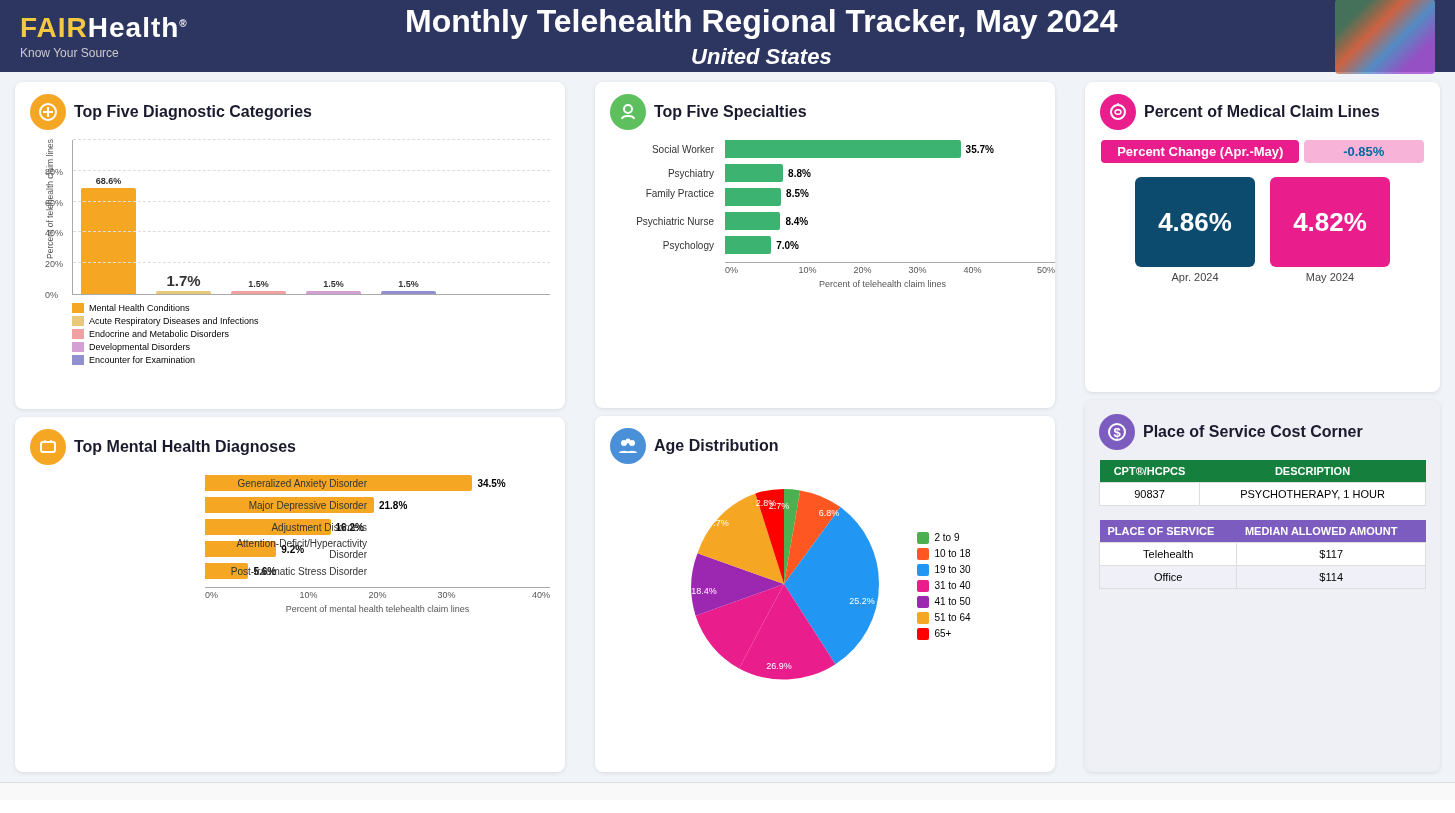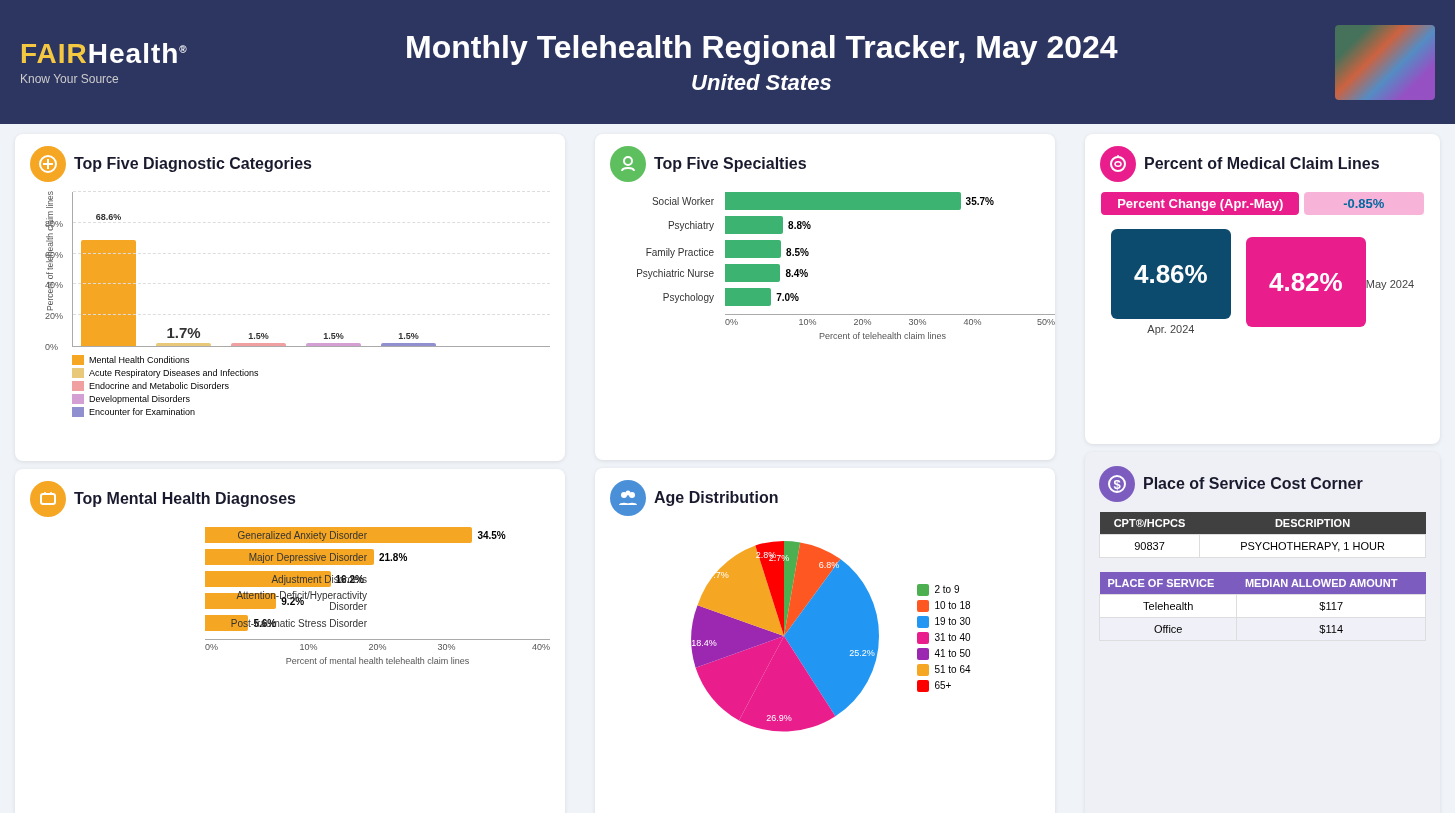--- a/index.html
+++ b/index.html
@@ -3,21 +3,21 @@
   <meta charset="utf-8">
   <style>
     * { margin: 0; padding: 0; box-sizing: border-box; }
     body { width: 1455px; height: 813px; font-family: Arial, sans-serif; background: #fff; overflow: hidden; }
 
     
     .header {
       background: #2d3561;
       display: flex;
       align-items: center;
-      height: 124px;
+      height: 72px;
       padding: 0 20px;
       position: relative;
       gap: 42px;
     }
     .logo-area {
       display: flex;
       flex-direction: column;
       color: white;
     }
     .logo-text {
@@ -151,21 +151,21 @@
     }
     .pct-orange { background: #0c4a6e; }
     .pct-pink { background: #e91e8c; }
     .cost-table {
       width: 100%;
       border-collapse: collapse;
       font-size: 11px;
       margin-top: 8px;
     }
     .cost-table th {
-      background: #404040;
+      background: #15803d;
       color: white;
       padding: 5px 8px;
       text-align: center;
       font-size: 11px;
     }
     .cost-table td {
       padding: 5px 8px;
       border: 1px solid #ddd;
       text-align: center;
       background: white;
@@ -291,21 +291,21 @@
             <div style="position:absolute;bottom:80%;left:0;right:0;border-top:1px dashed #ddd;"></div>
             <div style="position:absolute;bottom:100%;left:0;right:0;border-top:1px dashed #ddd;"></div>
 
             <div style="position:absolute;bottom:calc(80% - 6px);left:-28px;font-size:9px;color:#555;">80%</div>
             <div style="position:absolute;bottom:calc(60% - 6px);left:-28px;font-size:9px;color:#555;">60%</div>
             <div style="position:absolute;bottom:calc(40% - 6px);left:-28px;font-size:9px;color:#555;">40%</div>
             <div style="position:absolute;bottom:calc(20% - 6px);left:-28px;font-size:9px;color:#555;">20%</div>
             <div style="position:absolute;bottom:-6px;left:-28px;font-size:9px;color:#555;">0%</div>
           </div>
 
-          <div style="display:flex;flex-direction:column;align-items:center;gap:18px;">
+          <div style="display:flex;flex-direction:column;align-items:center;gap:2px;">
             <span style="font-size:9px;font-weight:bold;color:#333;">68.6%</span>
             <div style="width:55px;height:calc(155px * 0.686);background:#f5a623;border-radius:2px 2px 0 0;"></div>
           </div>
 
           <div style="display:flex;flex-direction:column;align-items:center;gap:2px;">
             <span style="font-size:15px;font-weight:bold;color:#333;">1.7%</span>
             <div style="width:55px;height:calc(155px * 0.017);background:#e8c97a;border-radius:2px 2px 0 0;min-height:3px;"></div>
           </div>
 
           <div style="display:flex;flex-direction:column;align-items:center;gap:2px;">
@@ -428,21 +428,21 @@
           <div style="display:flex;align-items:center;">
             <div style="position:absolute;left:0;width:112px;text-align:right;font-size:10px;color:#333;padding-right:8px;">Social Worker</div>
             <div style="height:18px;width:calc(330px * 35.7/50);background:#3cb371;border-radius:0 2px 2px 0;"></div>
             <span style="margin-left:5px;font-size:10px;font-weight:bold;">35.7%</span>
           </div>
           <div style="display:flex;align-items:center;">
             <div style="position:absolute;left:0;width:112px;text-align:right;font-size:10px;color:#333;padding-right:8px;">Psychiatry</div>
             <div style="height:18px;width:calc(330px * 8.8/50);background:#3cb371;border-radius:0 2px 2px 0;"></div>
             <span style="margin-left:5px;font-size:10px;font-weight:bold;">8.8%</span>
           </div>
-          <div style="display:flex;align-items:flex-end;">
+          <div style="display:flex;align-items:flex-start;">
             <div style="position:absolute;left:0;width:112px;text-align:right;font-size:10px;color:#333;padding-right:8px;">Family Practice</div>
             <div style="height:18px;width:calc(330px * 8.5/50);background:#3cb371;border-radius:0 2px 2px 0;"></div>
             <span style="margin-left:5px;font-size:10px;font-weight:bold;">8.5%</span>
           </div>
           <div style="display:flex;align-items:center;">
             <div style="position:absolute;left:0;width:112px;text-align:right;font-size:10px;color:#333;padding-right:8px;">Psychiatric Nurse</div>
             <div style="height:18px;width:calc(330px * 8.4/50);background:#3cb371;border-radius:0 2px 2px 0;"></div>
             <span style="margin-left:5px;font-size:10px;font-weight:bold;">8.4%</span>
           </div>
           <div style="display:flex;align-items:center;">
@@ -558,21 +558,21 @@
       <div style="text-align:center;">
         <div style="background:#e91e8c;color:white;border-radius:4px;padding:4px 16px;display:inline-block;font-weight:bold;font-size:13px;margin-bottom:5px;">Percent Change (Apr.-May)</div>
         <div style="background:#f8b4d8;border-radius:4px;padding:4px 20px;display:inline-block;font-size:13px;font-weight:bold;color:#0369a1;margin-bottom:14px;min-width:120px;">-0.85%</div>
         <div class="pct-boxes">
           <div style="display:flex;flex-direction:column;align-items:center;">
             <div class="pct-box pct-orange">
               <span class="pct-box-val">4.86%</span>
             </div>
             <div class="pct-box-label">Apr. 2024</div>
           </div>
-          <div style="display:flex;flex-direction:row;align-items:center;">
+          <div style="display:flex;flex-direction:column;align-items:center;">
             <div class="pct-box pct-pink">
               <span class="pct-box-val">4.82%</span>
             </div>
             <div class="pct-box-label">May 2024</div>
           </div>
         </div>
       </div>
     </div>
 
     <div style="background:#eef0f5;border-radius:8px;padding:14px;flex:1.2;box-shadow:0 1px 4px rgba(0,0,0,0.1);">

